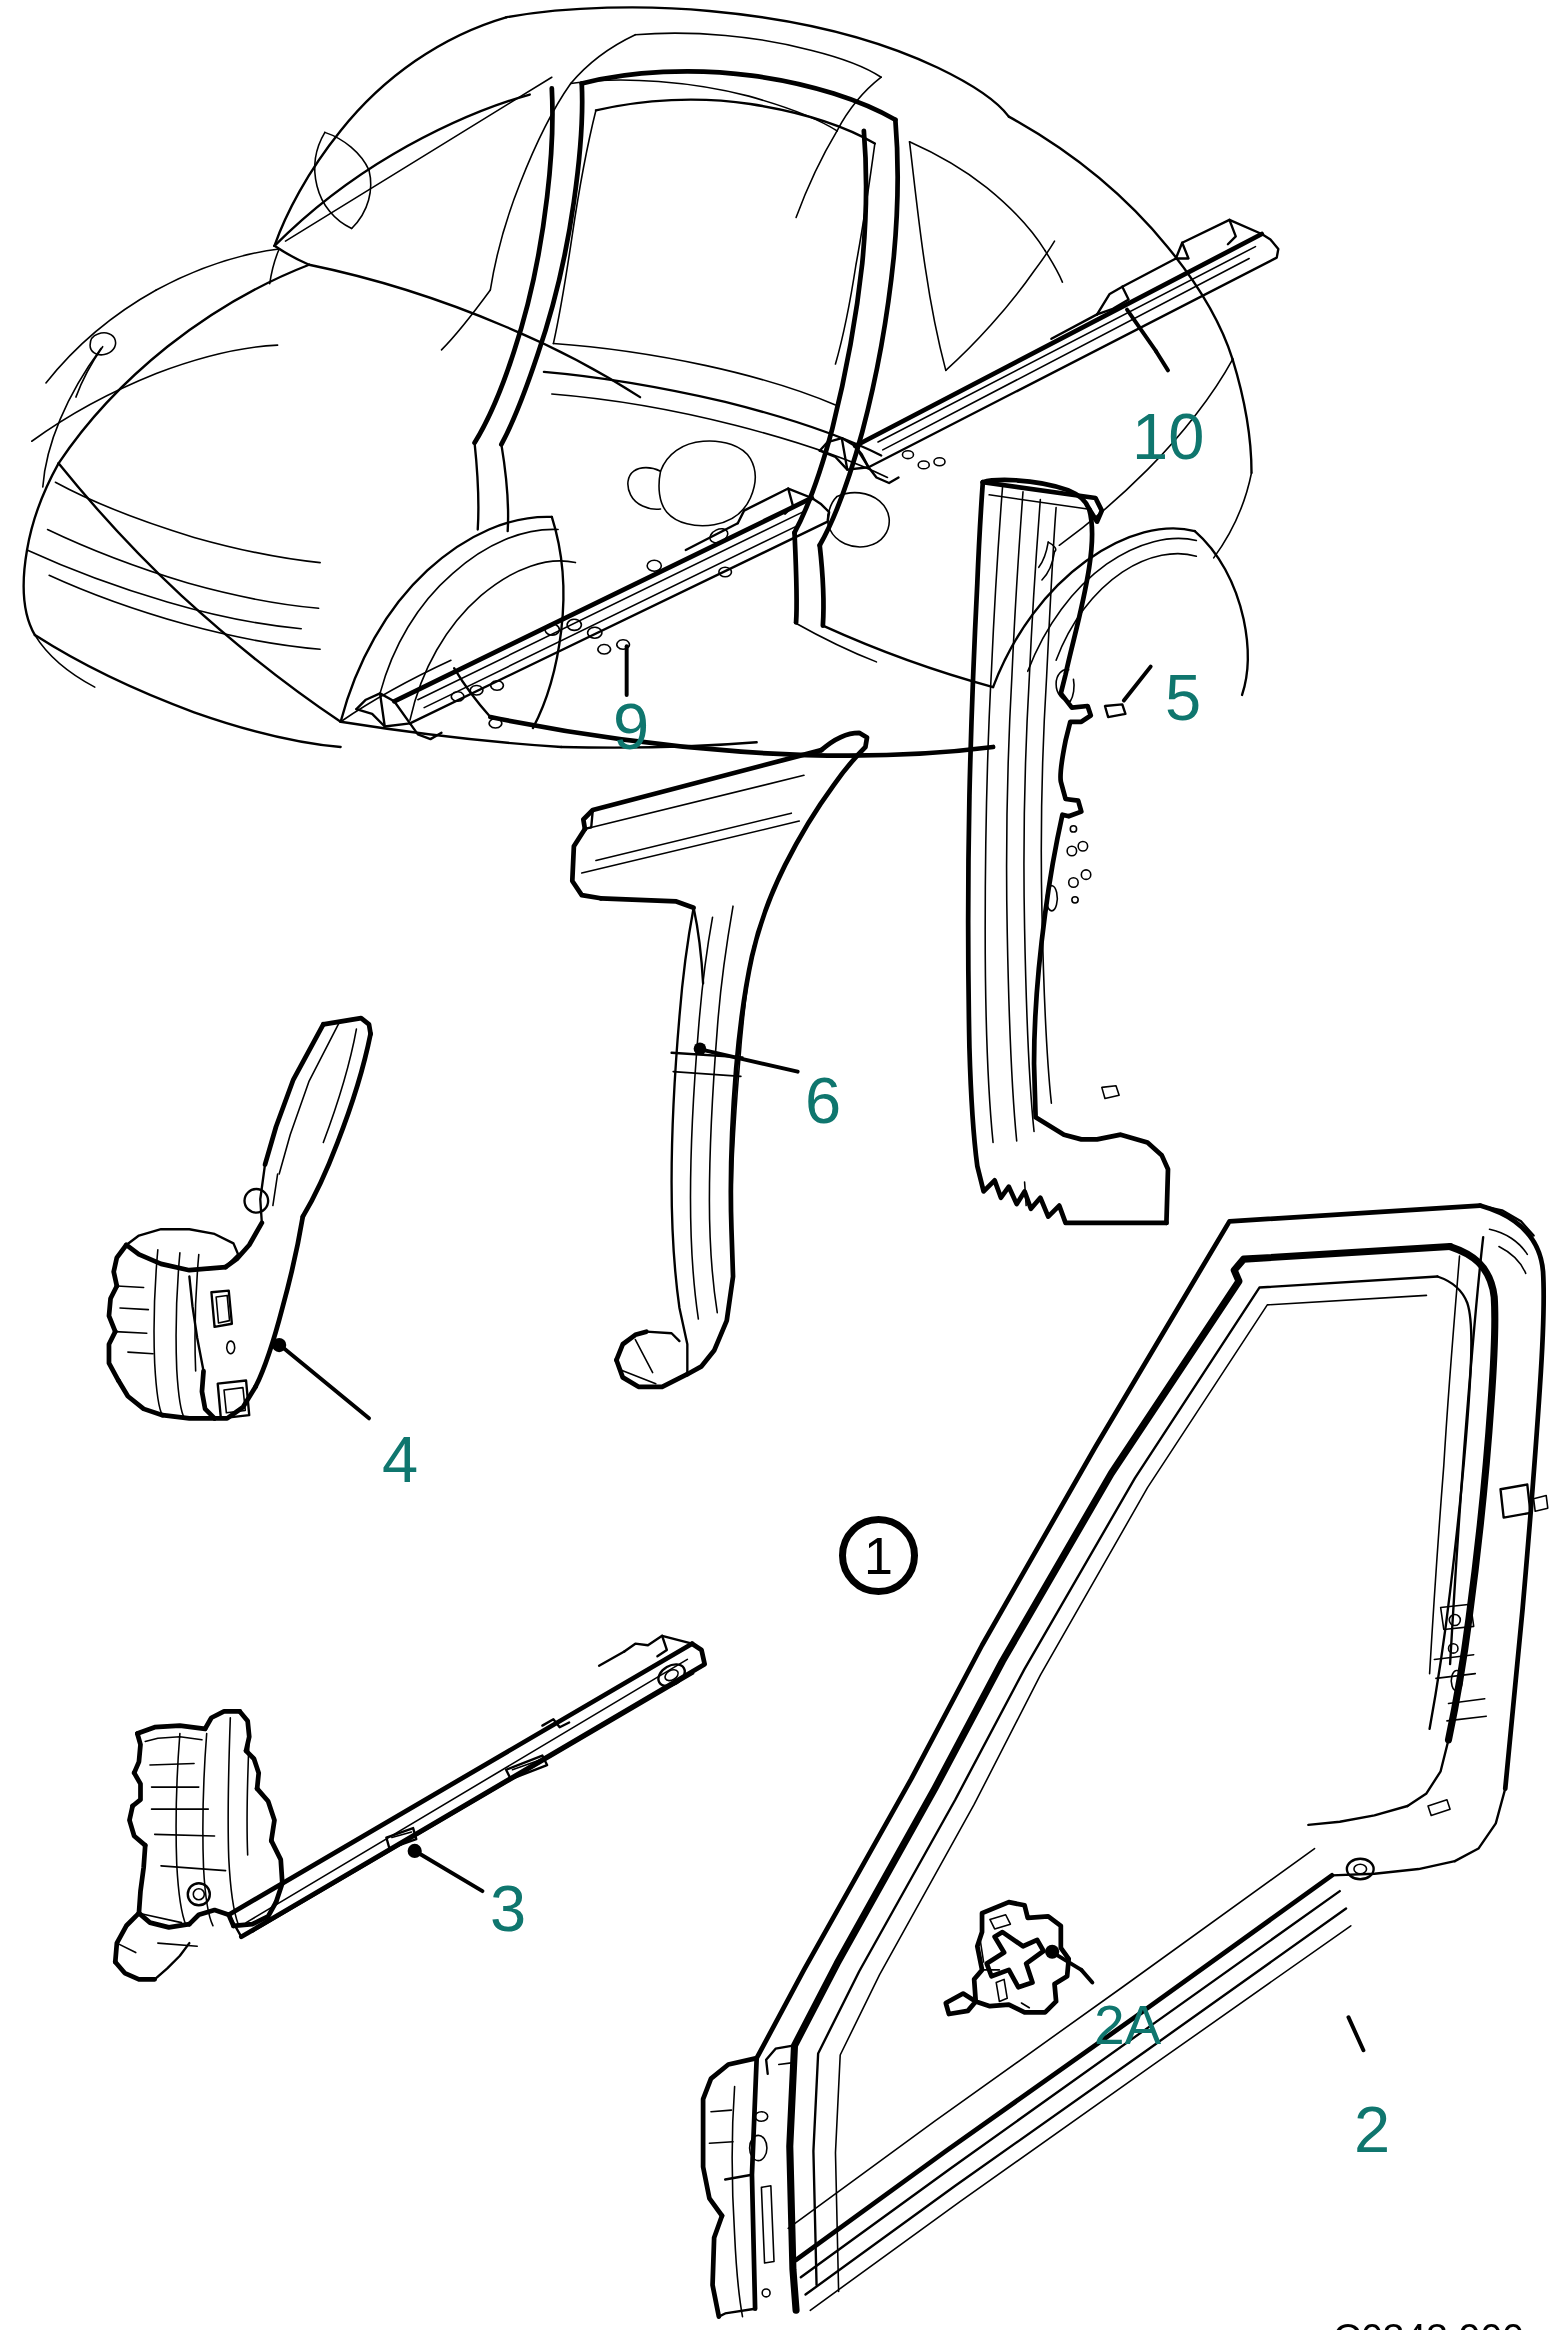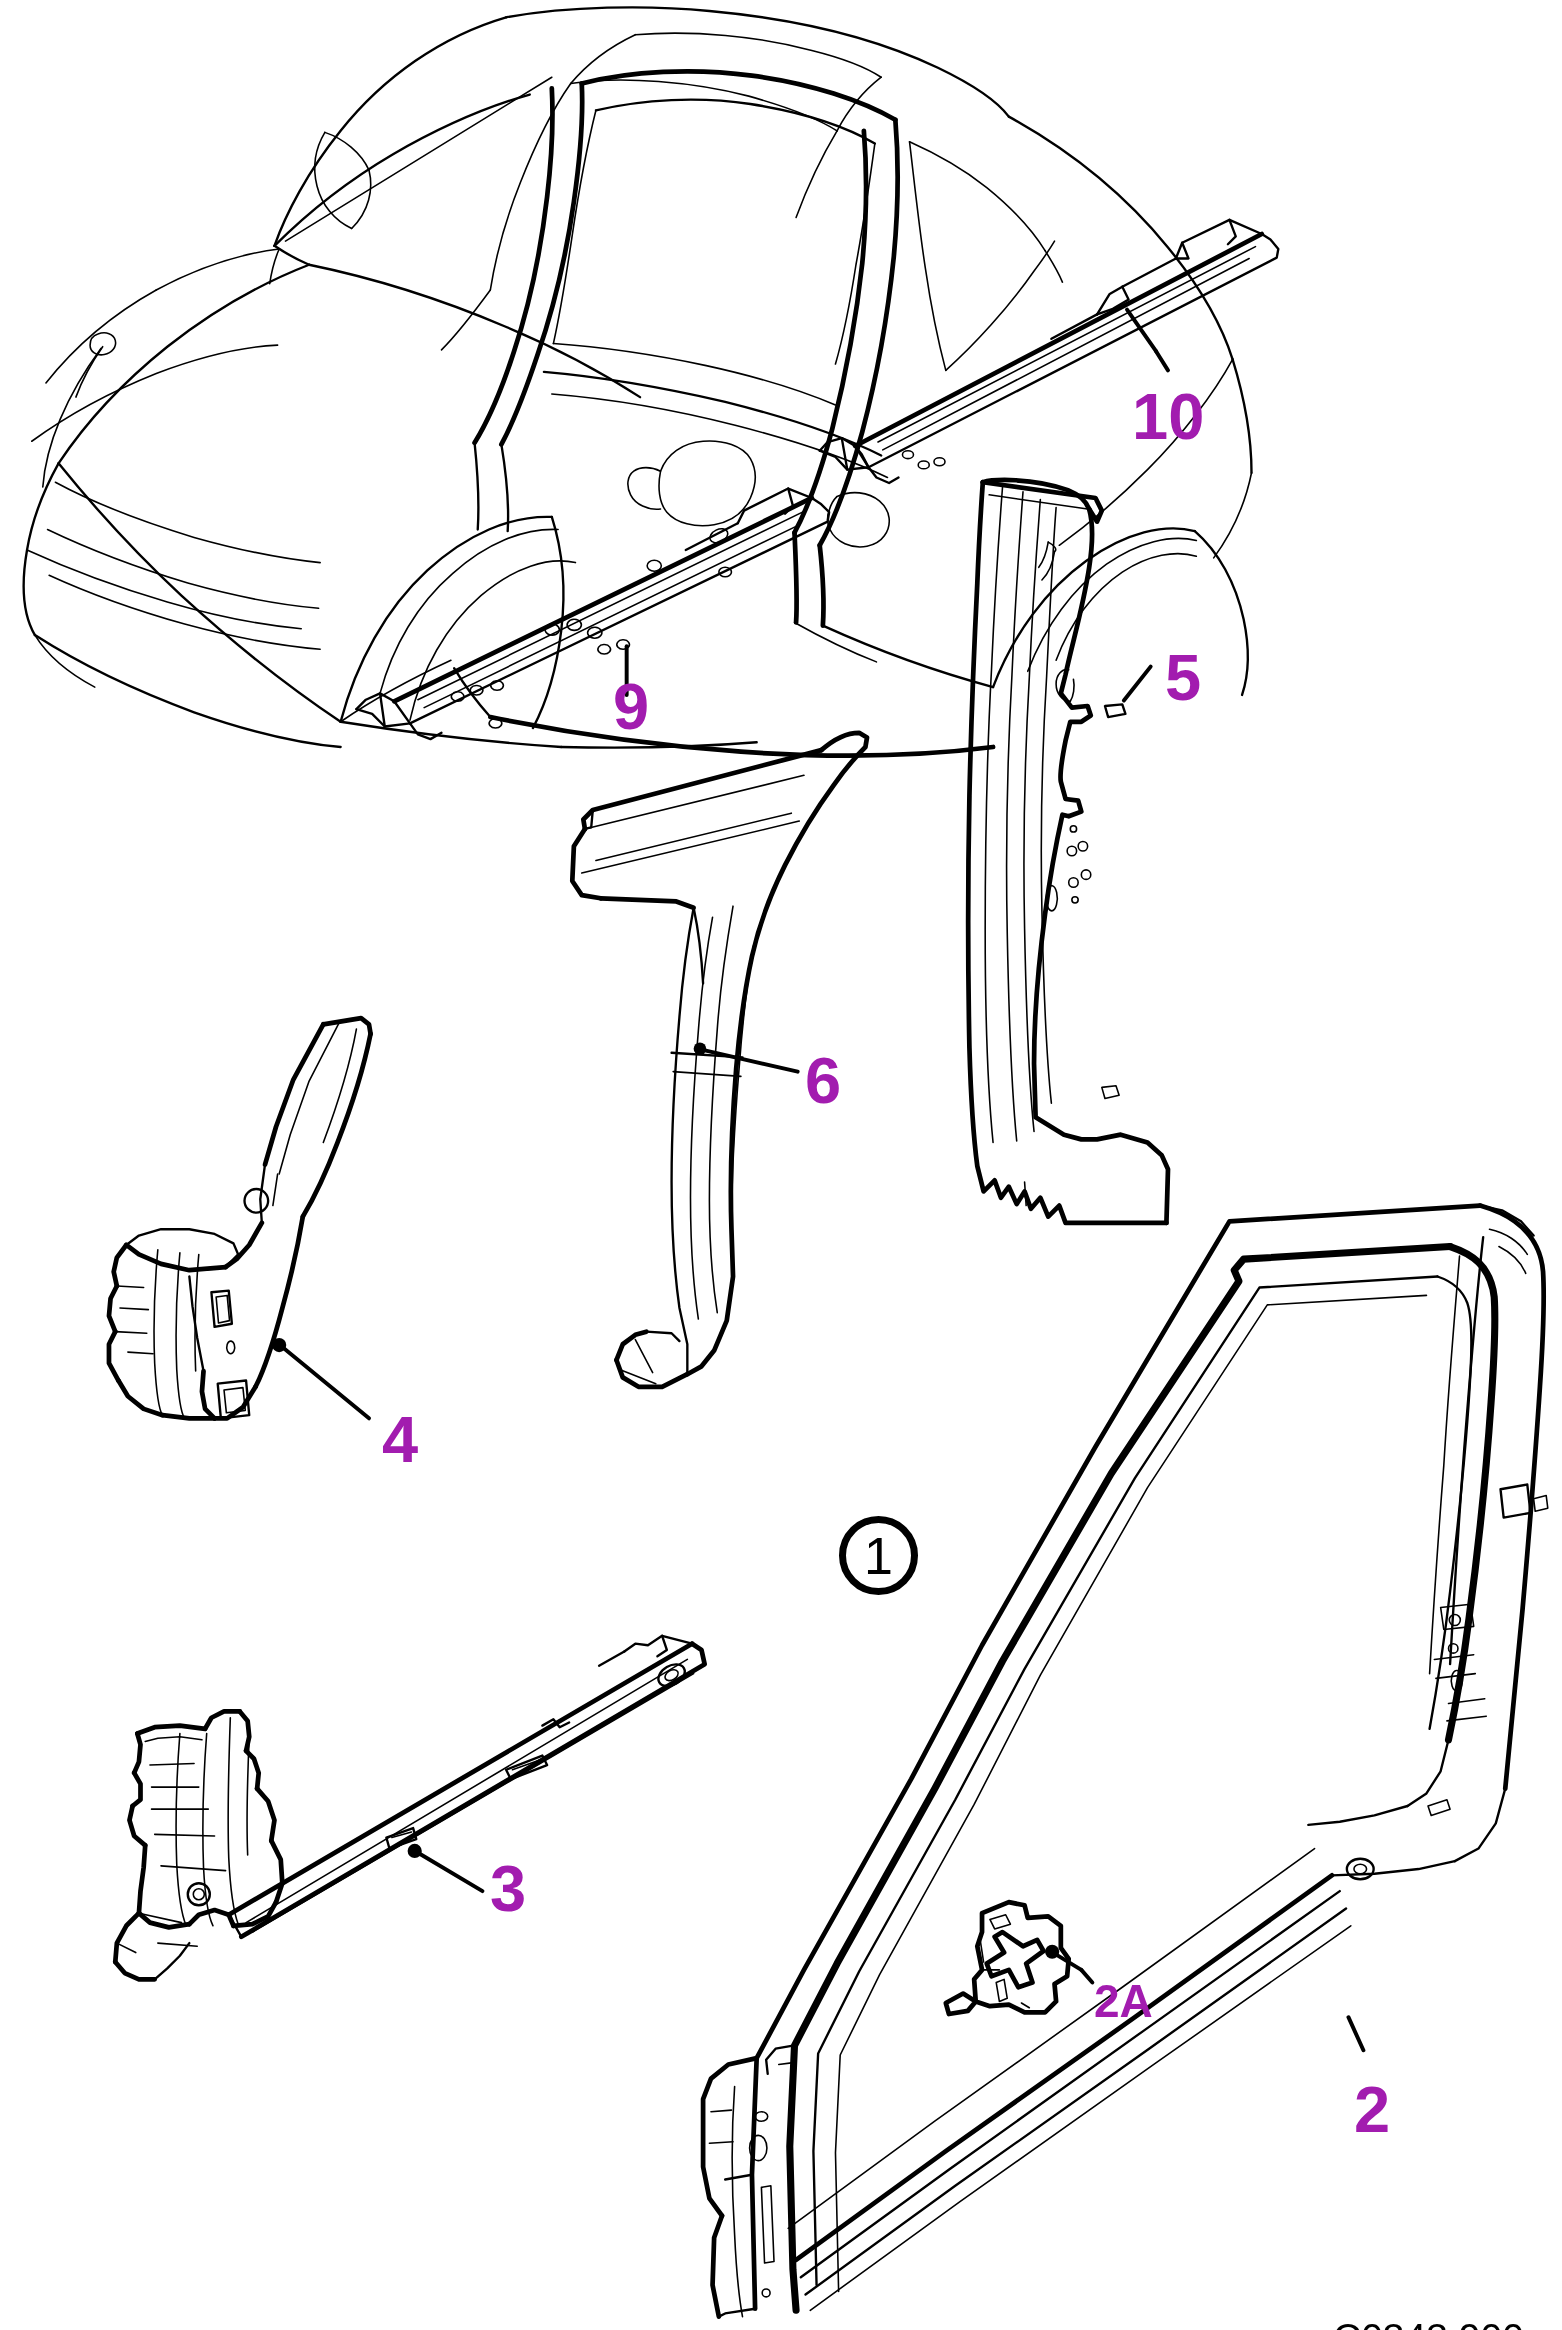--- a/index.html
+++ b/index.html
@@ -23,31 +23,32 @@
     position: absolute;
     left: 0;
     top: 0;
     width: 1563px;
     height: 2330px;
     display: block;
   }
   .callout {
     position: absolute;
     font-family: "Liberation Sans", sans-serif;
-    font-weight: 700;
-    color: #a21caf;
+    font-weight: 400;
+    color: #0f766e;
     line-height: 1;
     white-space: nowrap;
     letter-spacing: 0px;
+    margin-top: 20px;
   }
   .callout-num {
     font-size: 65px;
   }
   .callout-num-sm {
-    font-size: 46px;
+    font-size: 55px;
   }
   .circled {
     position: absolute;
     width: 79px;
     height: 79px;
     border: 7px solid #000;
     border-radius: 50%;
     box-sizing: border-box;
     display: flex;
     align-items: center;

